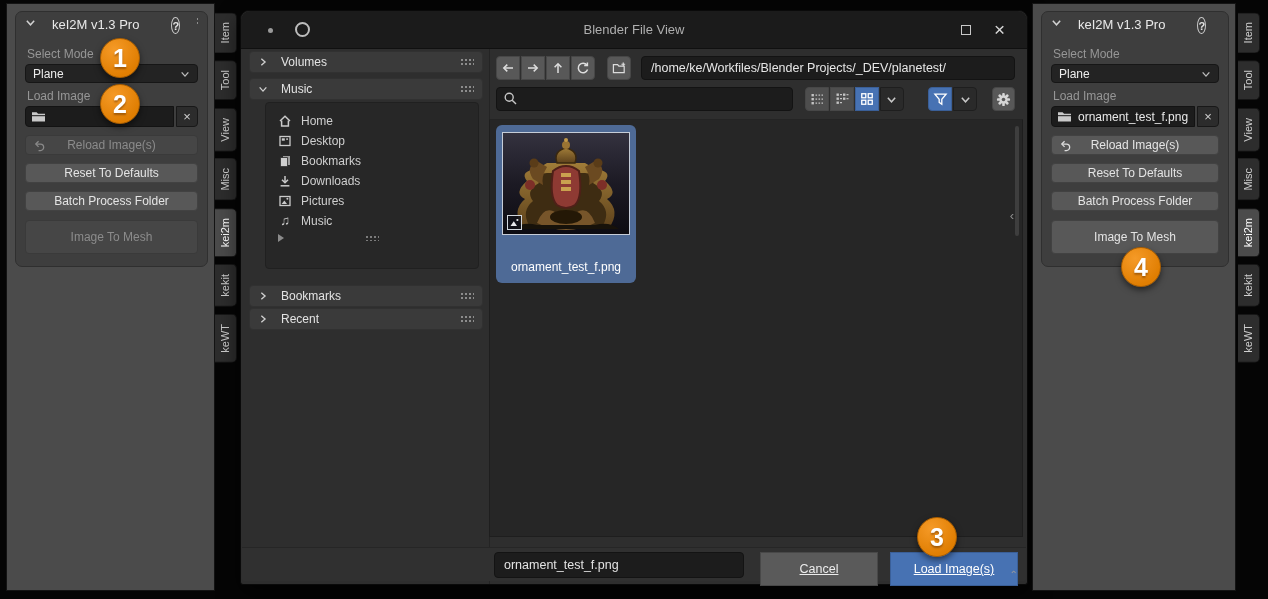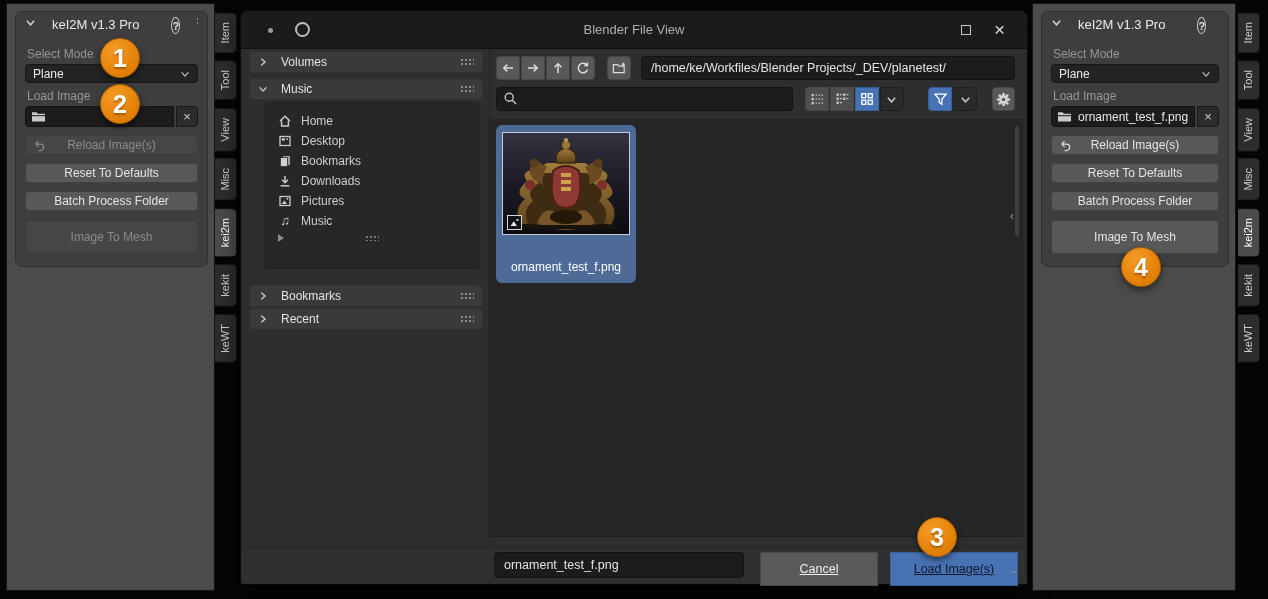--- a/index.html
+++ b/index.html
@@ -123,21 +123,21 @@
 
   
   .execbar { position:absolute; left:1px; right:1px; bottom:3px; height:34px; background:#303030;
              border-top:1px solid #262626; border-radius:0 0 2px 2px; }
   .execname { position:absolute; left:252px; top:4px; width:250px; height:26px; background:#1c1c1c;
               border:1px solid #131313; border-radius:4px; color:#e3e3e3; font-size:12.5px;
               padding:0 9px; font-family:inherit; outline:none; }
   .exbtn { position:absolute; top:4px; height:34px; border-radius:0; font-size:12.5px;
            display:flex; align-items:center; justify-content:center;text-decoration:underline; }
   .exbtn.cancel { left:518px; width:118px; background:#5a5a5a; border:1px solid #484848; color:#ececec; }
-  .exbtn.load   { left:648px; width:128px; background:#4772b3; border:1px solid #3a5f98; color:#0f172a; }
+  .exbtn.load   { left:648px; width:128px; background:#4772b3; border:1px solid #3a5f98; color:#ffffff; }
   .exec-collapse { position:absolute; right:8px; bottom:1px; color:#9a9a9a; font-size:10px; }
 
   svg { flex:none; }
 </style>
 </head>
 <body>
 
 <div class="stage">
 
   <div class="nregion left">

